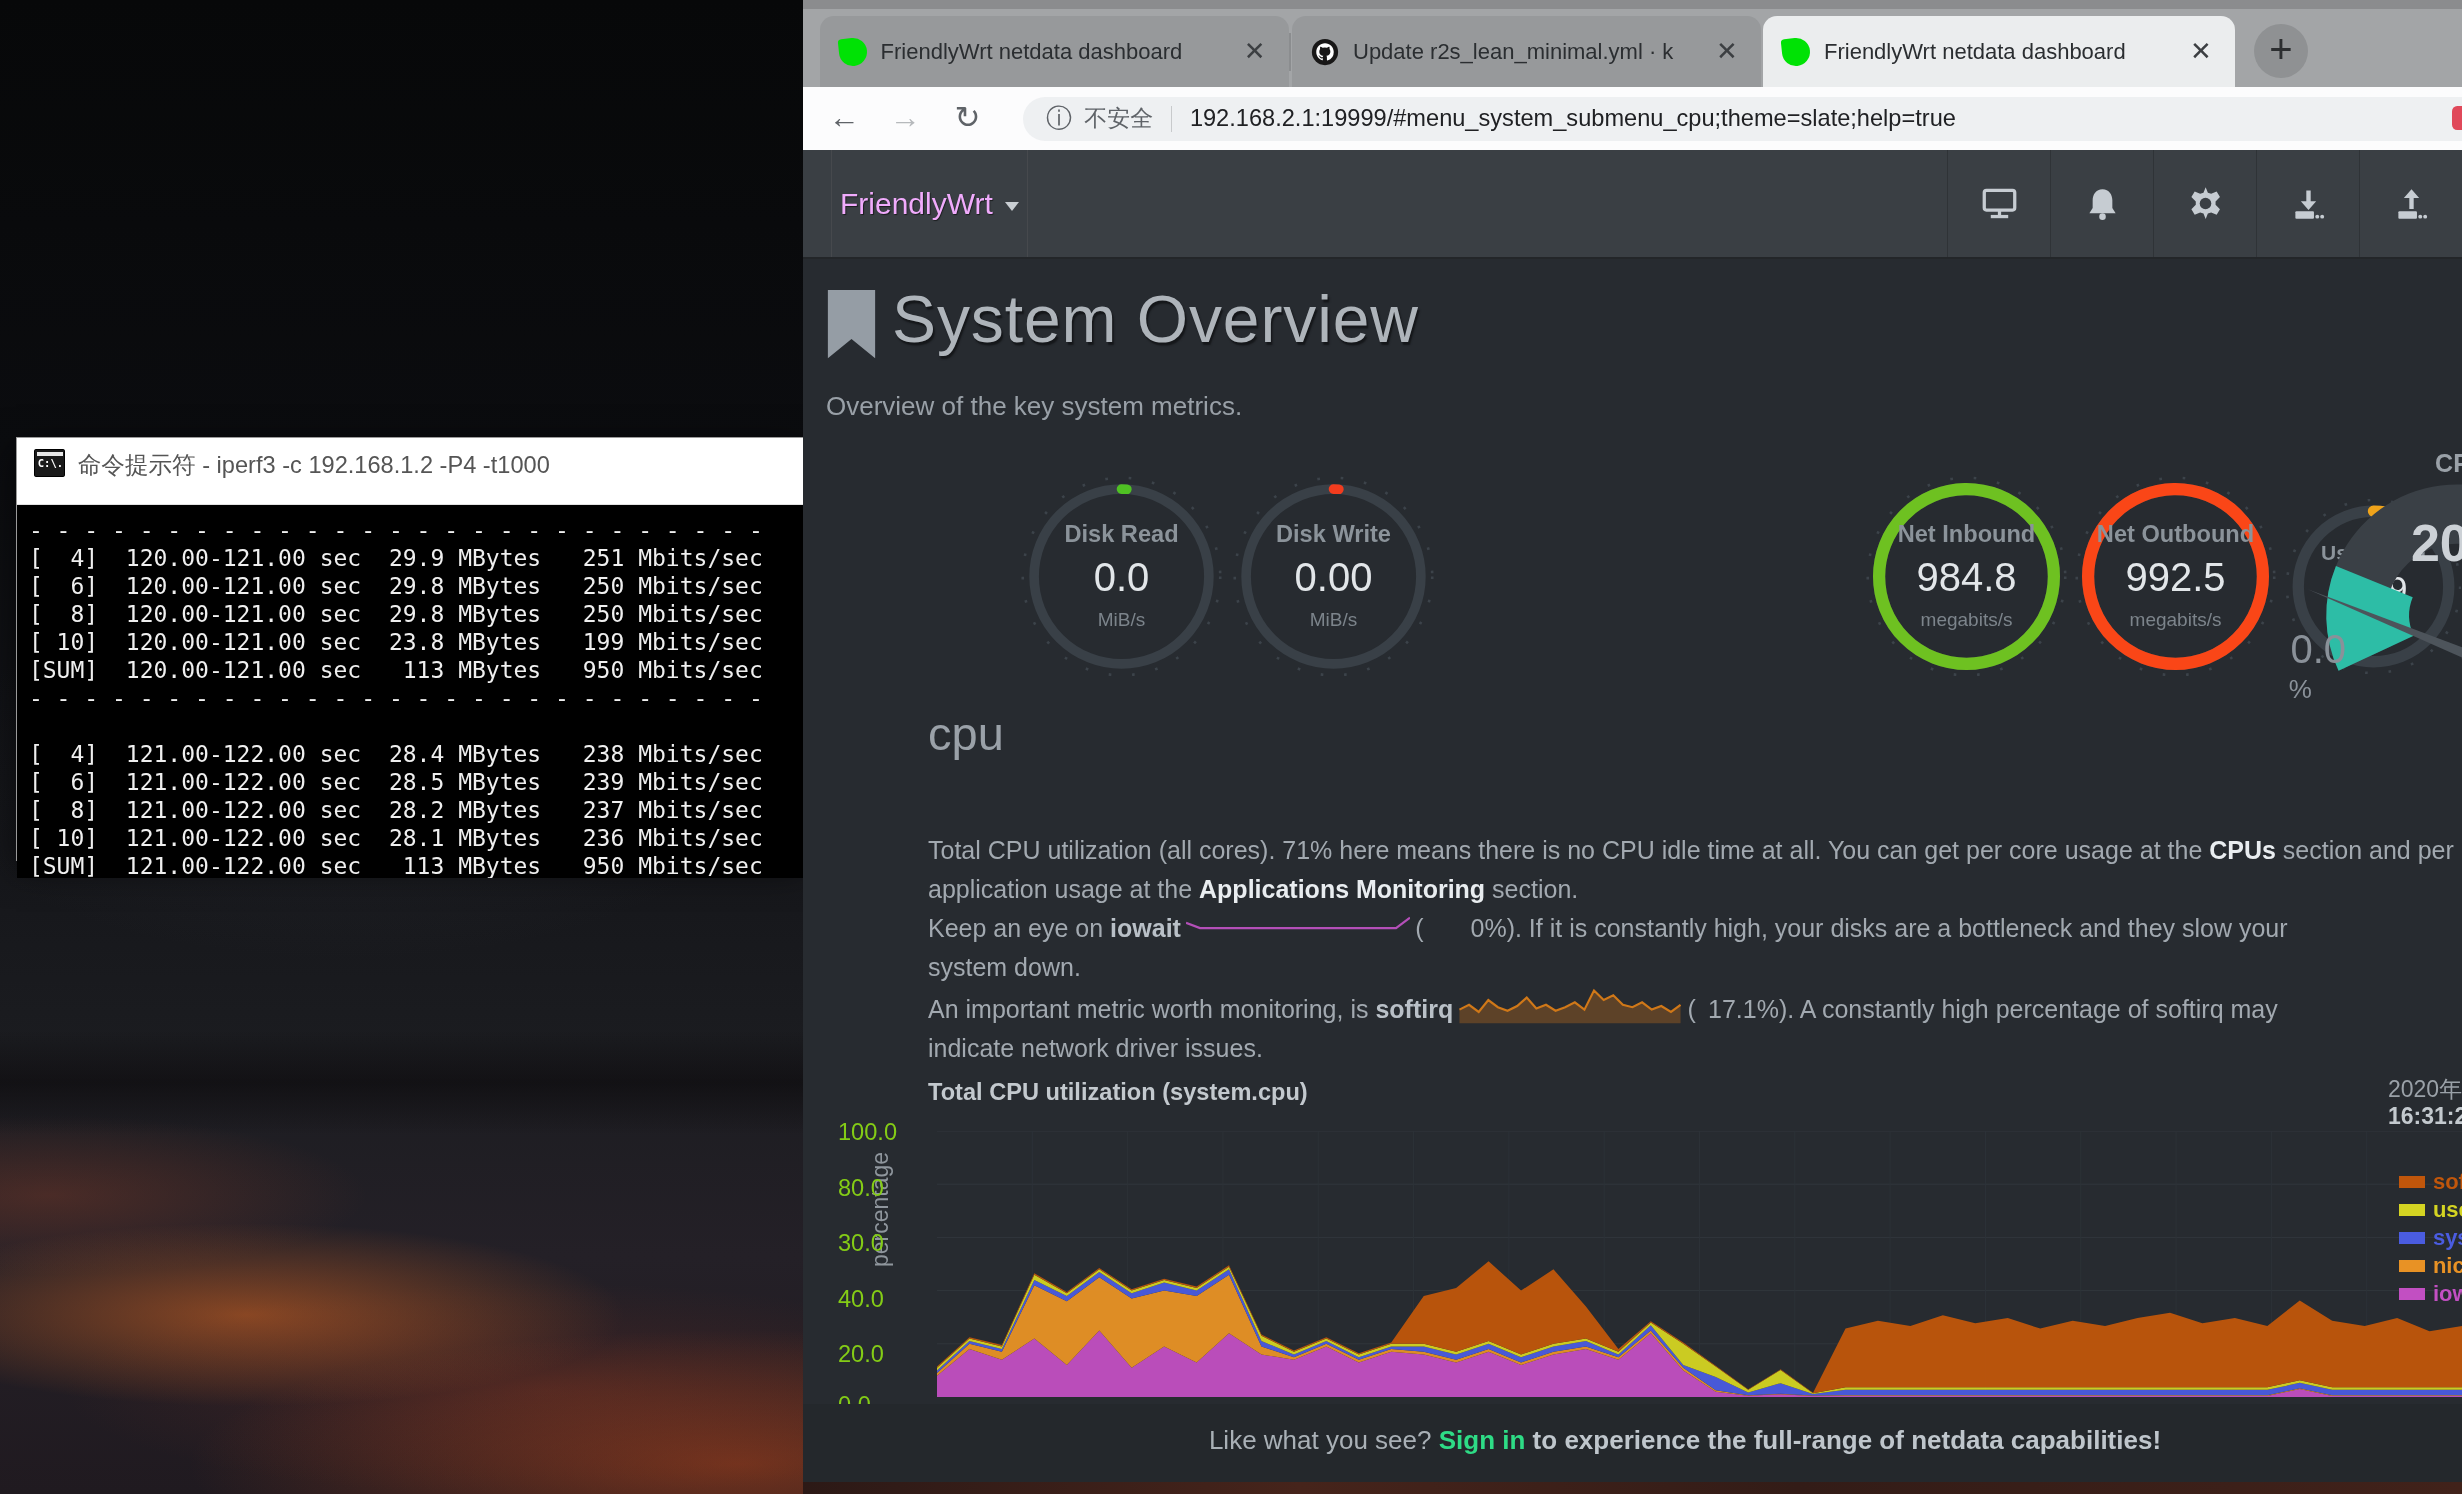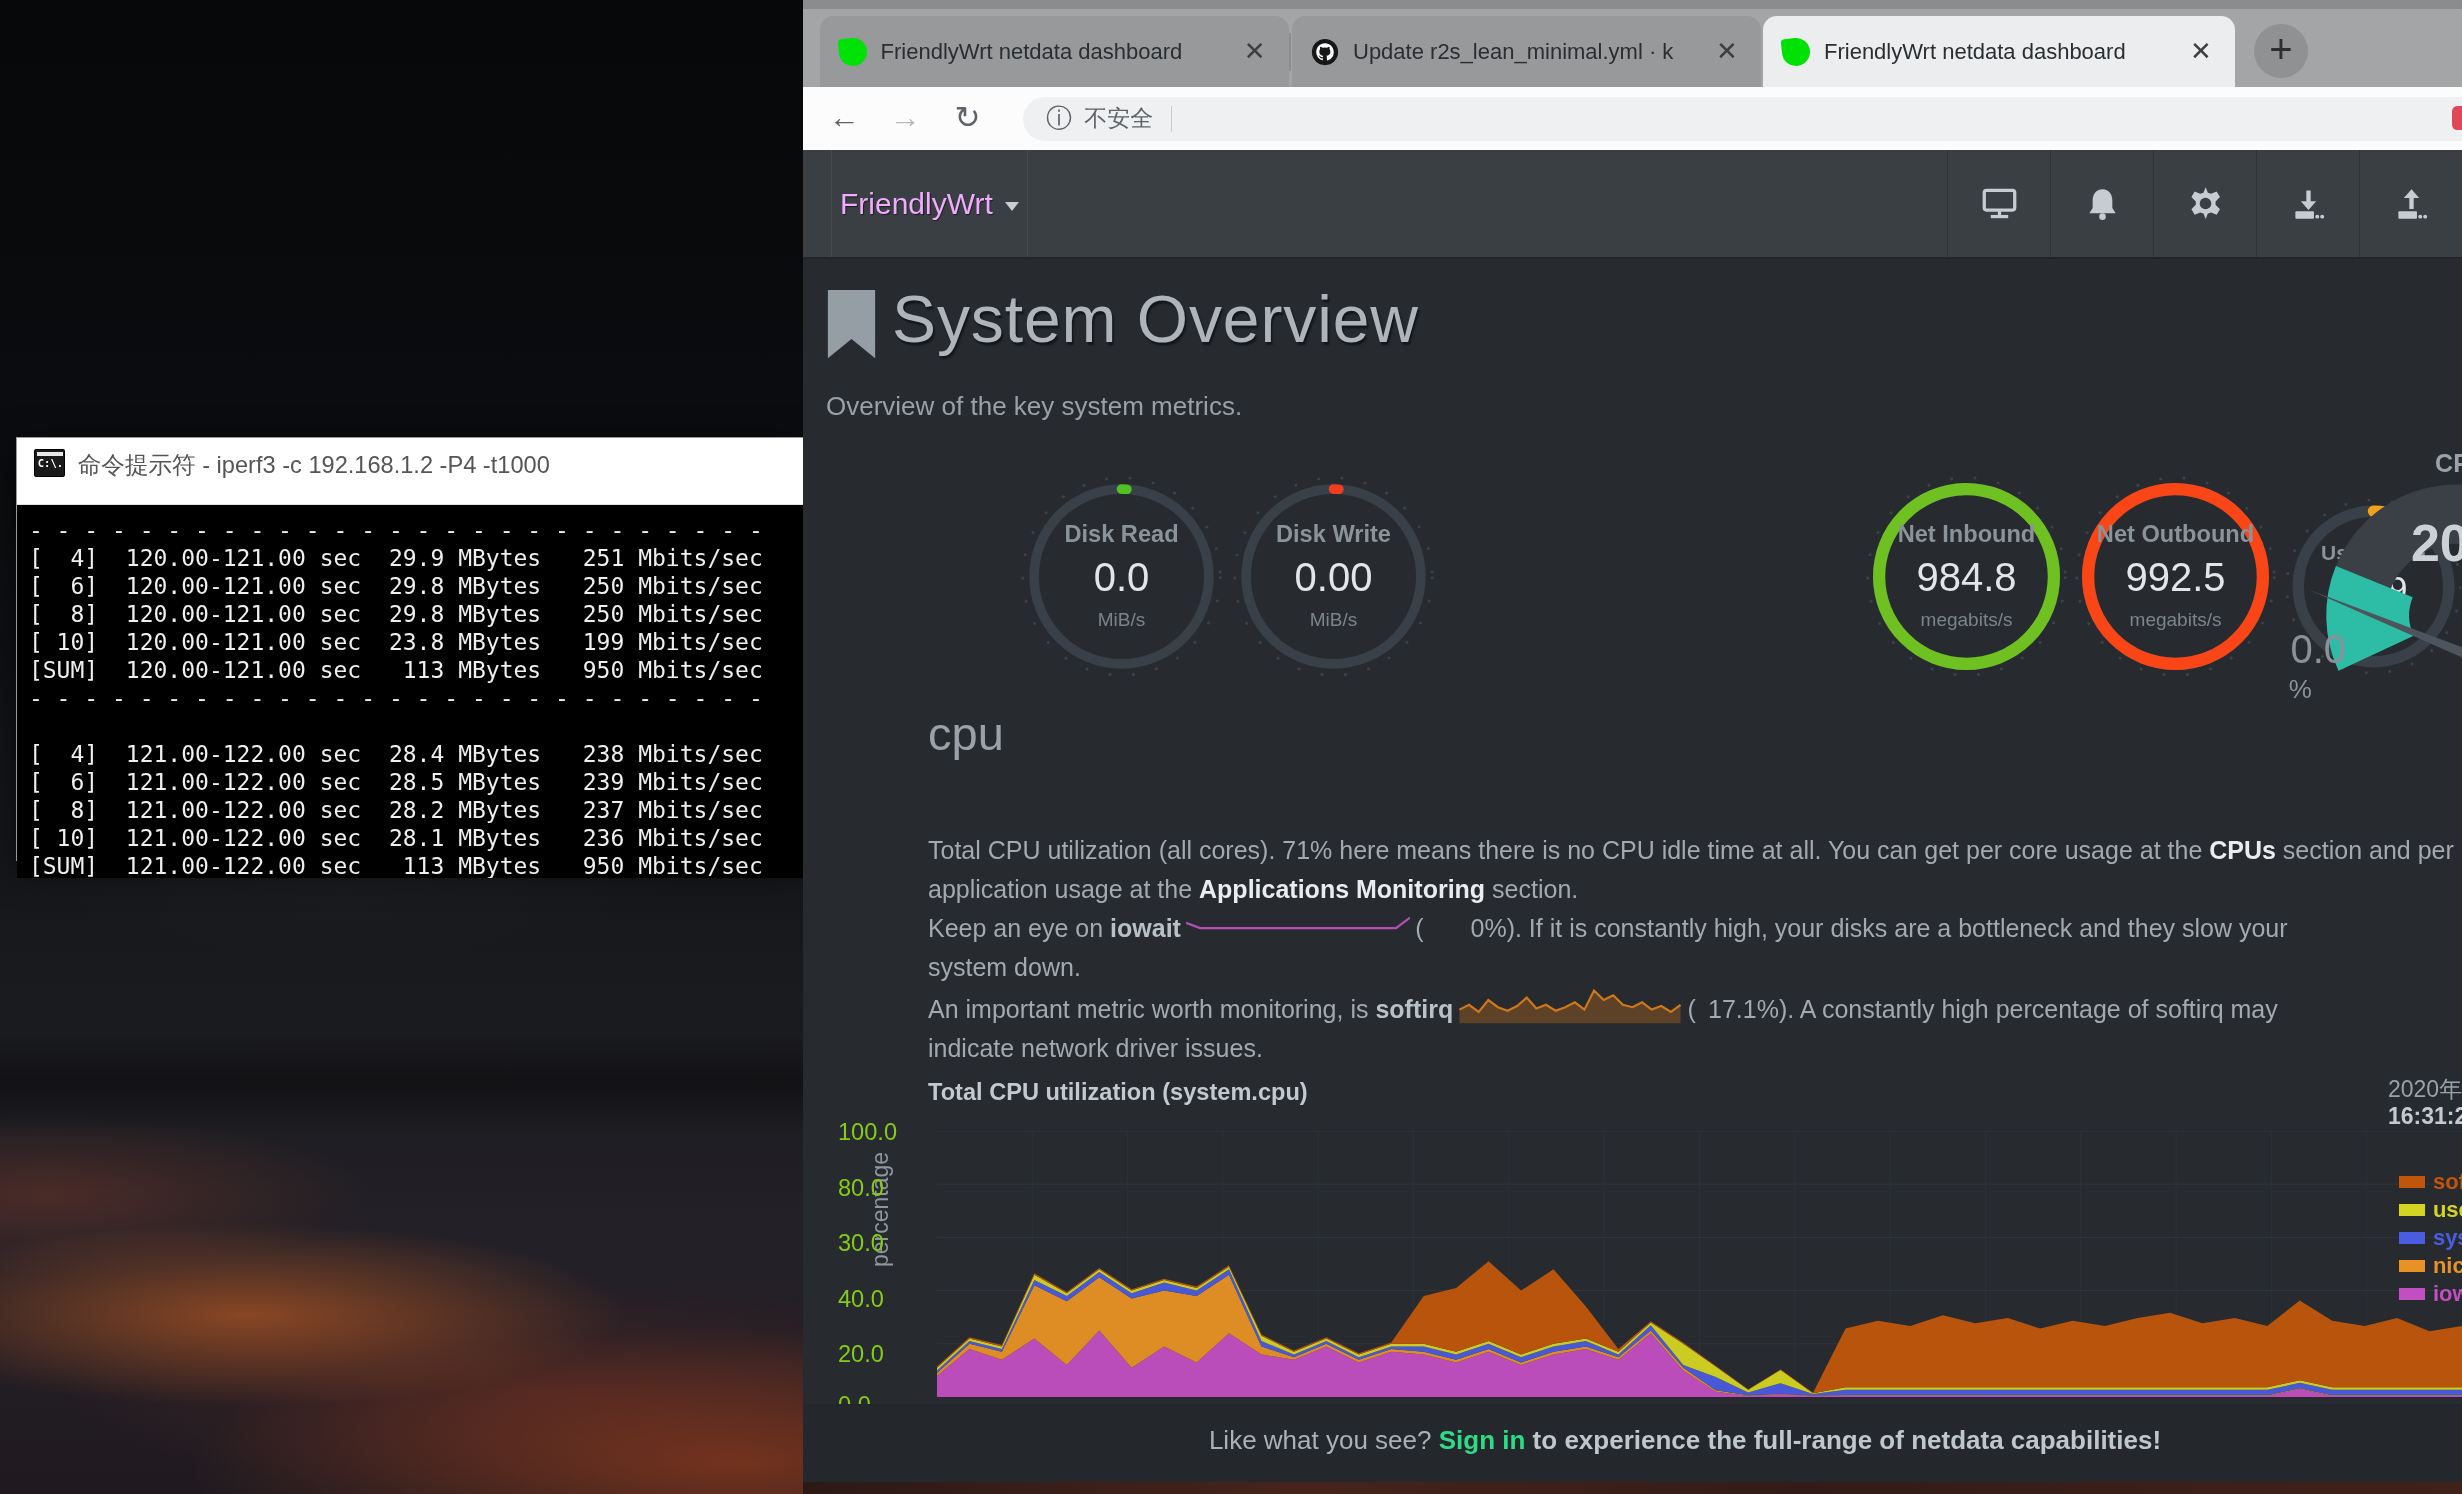--- a/index.html
+++ b/index.html
@@ -157,20 +157,21 @@
     </div>
 
     <div class="toolbar">
       <span class="navbtn" style="left:19px">←</span>
       <span class="navbtn dis" style="left:80px">→</span>
       <span class="navbtn" style="left:142px">↻</span>
       <div class="urlpill">
         <span class="info-ico">ⓘ</span>
         <span class="sec-label">不安全</span>
         <span class="pill-div"></span>
+        <span class="url-text">192.168.2.1:19999/#menu_system_submenu_cpu;theme=slate;help=true</span>
       </div>
       <span class="ext-ico"></span>
     </div>
 
     <div class="ndbar">
       <div class="brand">
         <span class="brand-txt">FriendlyWrt</span>
         <span class="brand-caret"></span>
       </div>
       <div class="ndbtn" style="left:1144px">

